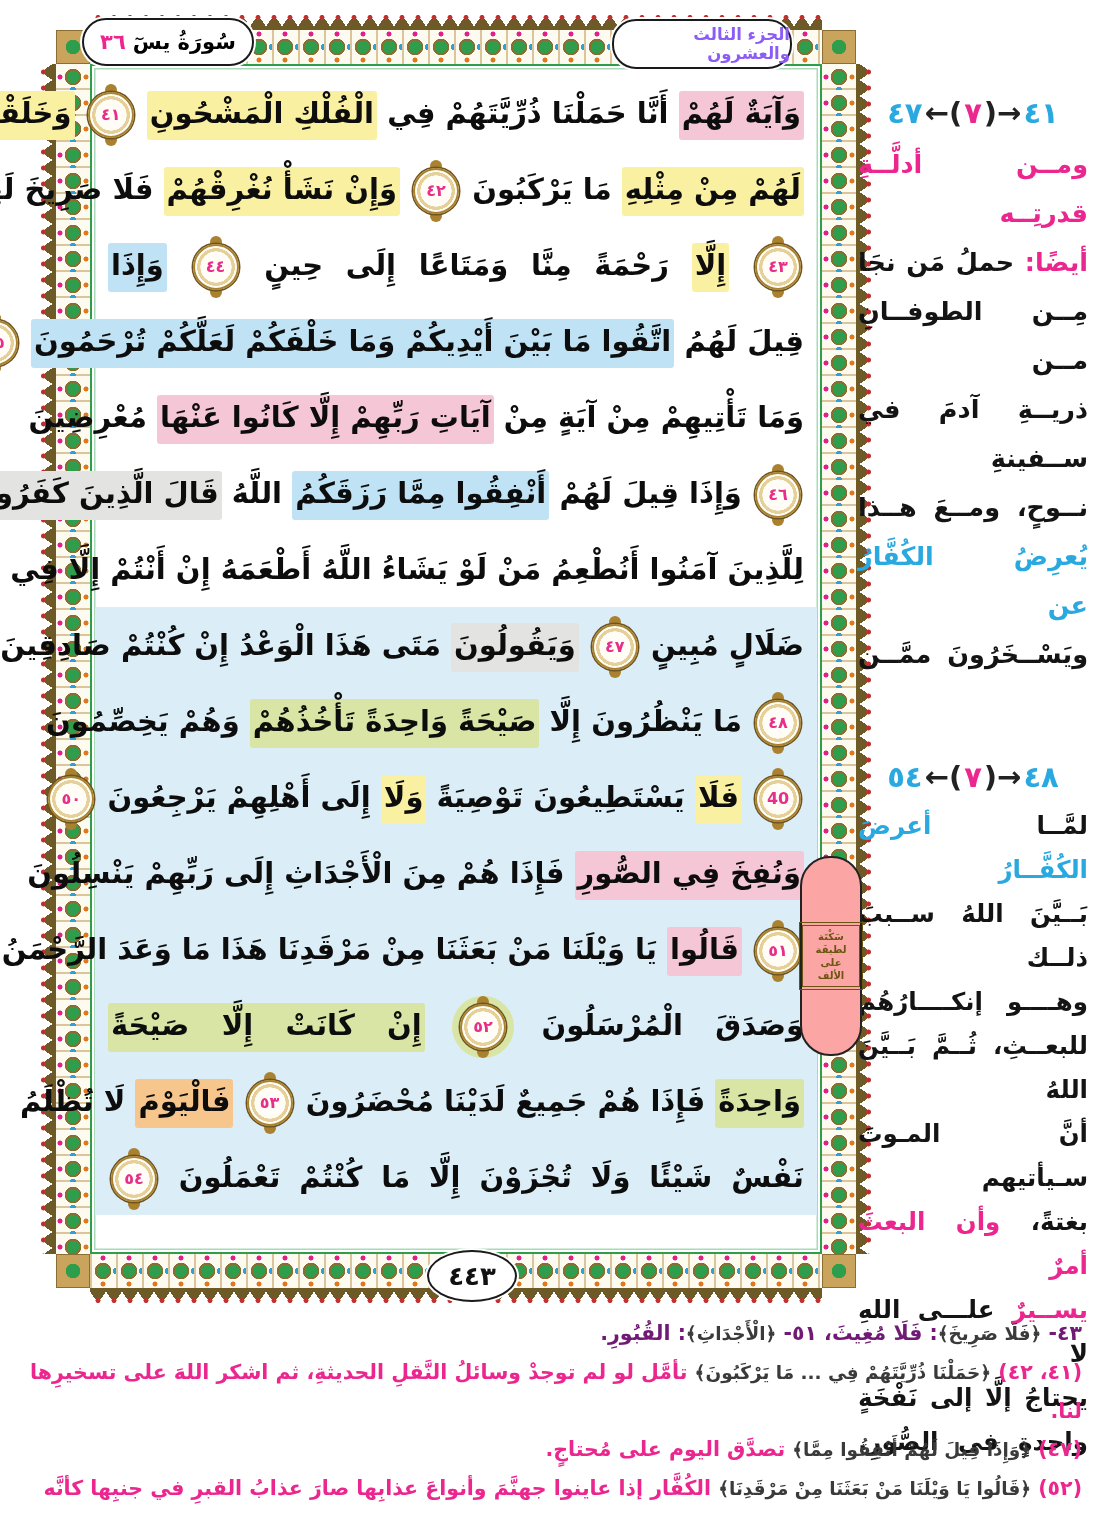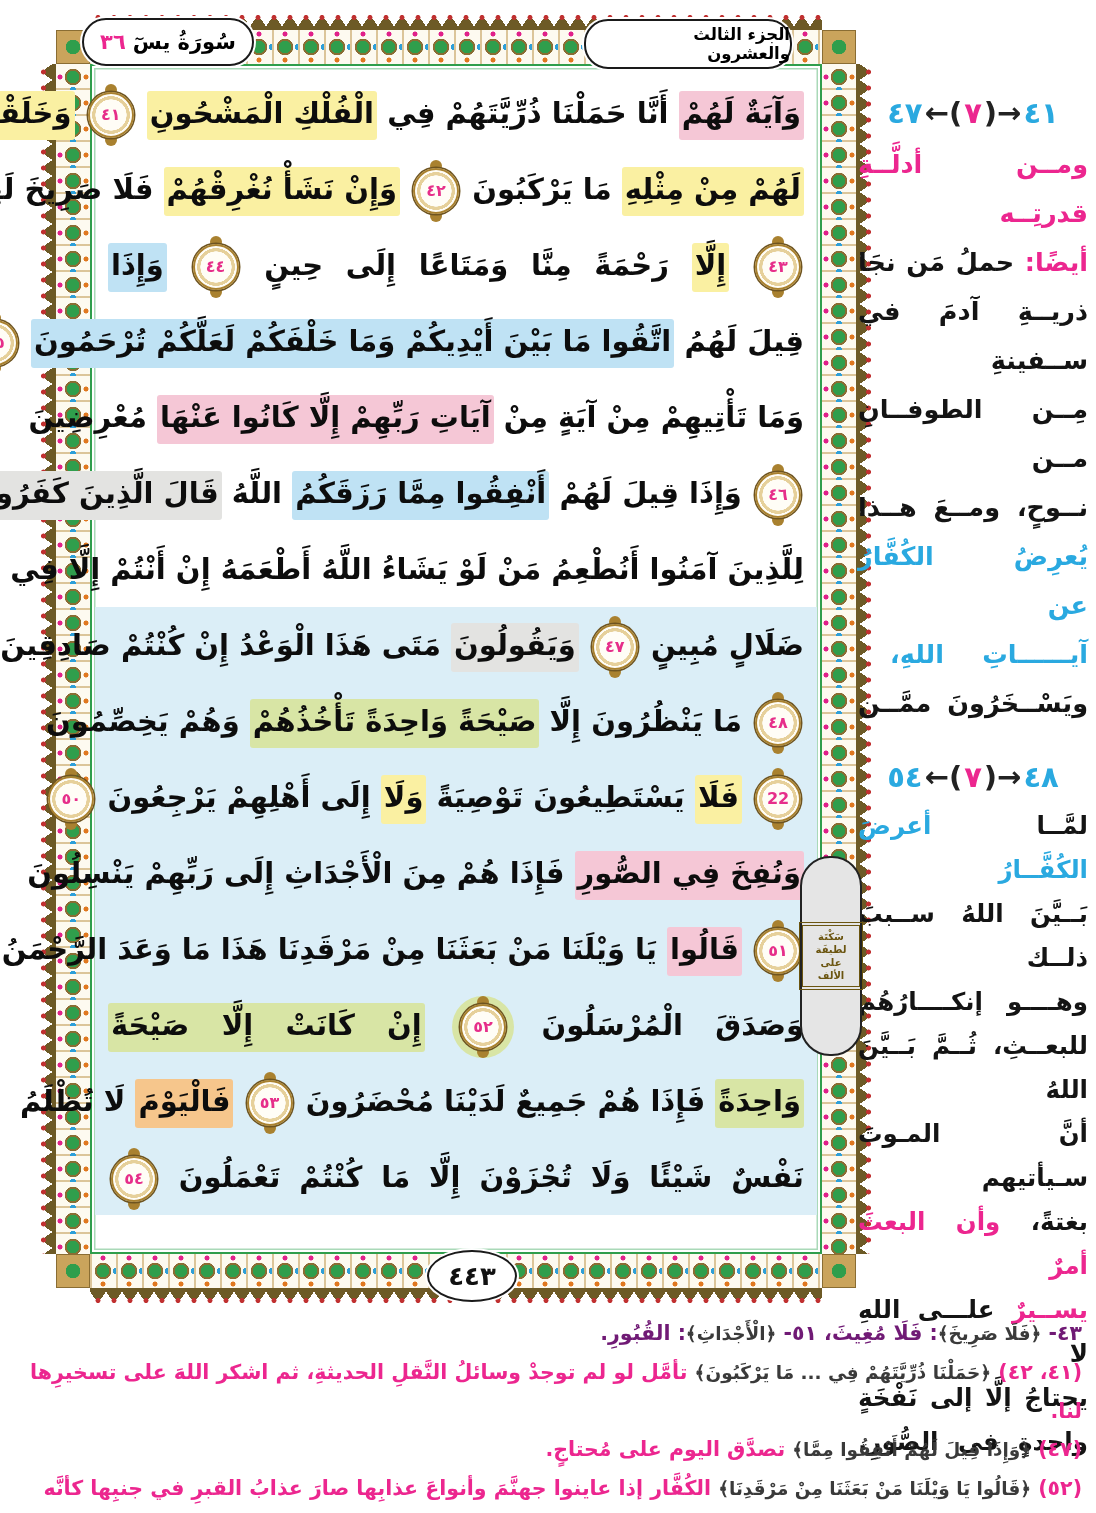--- a/index.html
+++ b/index.html
@@ -49,26 +49,26 @@
   .spk-right{right:-15px;transform:scaleX(-1);}
 
   .inner{position:absolute;inset:34px;background:#fff;border:2.5px solid #2f9e4c;
          box-shadow:inset 0 0 0 2px #fff,inset 0 0 0 3.5px #a9d9b8;}
 
   
   .cartouche{position:absolute;background:#fff;border:2px solid #1a1a1a;border-radius:24px;
     display:flex;align-items:center;justify-content:center;z-index:5;box-shadow:0 0 0 2px #fff;}
   .cart-surah{left:26px;top:-12px;width:168px;height:44px;font-size:21px;font-weight:700;gap:7px;direction:rtl;}
   .cart-surah .sn{color:#ec268f;}
-  .cart-juz{right:64px;top:-11px;width:176px;height:46px;font-size:16.5px;font-weight:700;color:#000000;direction:rtl;letter-spacing:-0.5px;padding-left:28px;}
+  .cart-juz{right:64px;top:-11px;width:176px;height:46px;font-size:16.5px;font-weight:700;color:#8b5cf6;direction:rtl;letter-spacing:-0.5px;}
   .cart-page{left:52%;bottom:-14px;transform:translateX(-50%);width:86px;height:48px;border-radius:50%;
     font-size:26px;font-weight:700;color:#111;}
 
   
-  .saktah{position:absolute;right:-6px;top:826px;width:58px;height:196px;background:#e5e5e5;
+  .saktah{position:absolute;right:-6px;top:826px;width:58px;height:196px;background:#fca5a5;
     border:2px solid #222;border-radius:30px;z-index:6;display:flex;align-items:center;justify-content:center;}
   .saktah .inbox{border:1px solid #6b5510;outline:1px solid #6b5510;outline-offset:2px;
     padding:4px 3px;text-align:center;font-size:10px;line-height:13px;font-weight:700;color:#6b5510;direction:rtl;}
 
   
   .mushaf{position:absolute;inset:9px 14px;direction:rtl;}
   .vline{height:76px;line-height:76px;font-size:29px;font-weight:700;color:#0d0d0d;
     text-align:justify;text-align-last:justify;margin:0 -11px;padding:0 13px;white-space:nowrap;}
   .zb{background:#dbeef7;}
   .seg{border-radius:3px;}
@@ -167,21 +167,21 @@
             <span class="ayah-n">٤٦</span>
           </span> <span class="seg">وَإِذَا قِيلَ لَهُمْ</span> <span class="seg hl-blue">أَنْفِقُوا مِمَّا رَزَقَكُمُ</span> <span class="seg">اللَّهُ</span> <span class="seg hl-gray">قَالَ الَّذِينَ كَفَرُوا</span> </div>
         <div class="vline zw" dir="rtl"><span class="seg">لِلَّذِينَ آمَنُوا أَنُطْعِمُ مَنْ لَوْ يَشَاءُ اللَّهُ أَطْعَمَهُ إِنْ أَنْتُمْ إِلَّا فِي</span> </div>
         <div class="vline zb" dir="rtl"><span class="seg">ضَلَالٍ مُبِينٍ</span> <span class="ayah">
             <span class="ayah-n">٤٧</span>
           </span> <span class="seg hl-gray">وَيَقُولُونَ</span> <span class="seg">مَتَى هَذَا الْوَعْدُ إِنْ كُنْتُمْ صَادِقِينَ</span> </div>
         <div class="vline zb" dir="rtl"><span class="ayah">
             <span class="ayah-n">٤٨</span>
           </span> <span class="seg">مَا يَنْظُرُونَ إِلَّا</span> <span class="seg hl-green">صَيْحَةً وَاحِدَةً تَأْخُذُهُمْ</span> <span class="seg">وَهُمْ يَخِصِّمُونَ</span> </div>
         <div class="vline zb" dir="rtl"><span class="ayah">
-            <span class="ayah-n">22</span>
+            <span class="ayah-n">40</span>
           </span> <span class="seg hl-yellow">فَلَا</span> <span class="seg">يَسْتَطِيعُونَ تَوْصِيَةً</span> <span class="seg hl-yellow">وَلَا</span> <span class="seg">إِلَى أَهْلِهِمْ يَرْجِعُونَ</span> <span class="ayah">
             <span class="ayah-n">٥٠</span>
           </span> </div>
         <div class="vline zb" dir="rtl"><span class="seg hl-pink">وَنُفِخَ فِي الصُّورِ</span> <span class="seg">فَإِذَا هُمْ مِنَ الْأَجْدَاثِ إِلَى رَبِّهِمْ يَنْسِلُونَ</span> </div>
         <div class="vline zb" dir="rtl"><span class="ayah">
             <span class="ayah-n">٥١</span>
           </span> <span class="seg hl-pink">قَالُوا</span> <span class="seg">يَا وَيْلَنَا مَنْ بَعَثَنَا مِنْ مَرْقَدِنَا هَذَا مَا وَعَدَ الرَّحْمَنُ</span> </div>
         <div class="vline zb" dir="rtl"><span class="seg">وَصَدَقَ الْمُرْسَلُونَ</span> <span class="ayah hl-green">
             <span class="ayah-n">٥٢</span>
           </span> <span class="seg hl-green">إِنْ كَانَتْ إِلَّا صَيْحَةً</span> </div>
@@ -199,25 +199,24 @@
   <div class="mblock mb-1">
       <div class="range" dir="ltr">
         <span class="num">٤٧</span>
         <span>←(</span>
         <span class="cnt">٧</span>
         <span>)→</span>
         <span class="num">٤١</span>
       </div>
       <div class="mline"><span class="c-pink">ومــن أدلَّــةِ قدرتِــه</span></div>
       <div class="mline"><span class="c-pink">أيضًا:</span><span class="c-black"> حملُ مَن نجَا</span></div>
+      <div class="mline"><span class="c-black">مِــن الطوفــانِ مــن</span></div>
       <div class="mline"><span class="c-black">ذريــةِ آدمَ في ســفينةِ</span></div>
-      <div class="mline"><span class="c-black">مِــن الطوفــانِ مــن</span></div>
       <div class="mline"><span class="c-black">نــوحٍ، ومــعَ هــذا</span></div>
       <div class="mline"><span class="c-blue">يُعرِضُ الكُفَّارُ عن</span></div>
-      <div class="mline"><span class="c-blue">آيــــــاتِ اللهِ،</span></div>
       <div class="mline"><span class="c-black">ويَسْــخَرُونَ ممَّــن</span></div>
     </div>
   <div class="mblock mb-2">
       <div class="range" dir="ltr">
         <span class="num">٥٤</span>
         <span>←(</span>
         <span class="cnt">٧</span>
         <span>)→</span>
         <span class="num">٤٨</span>
       </div>

